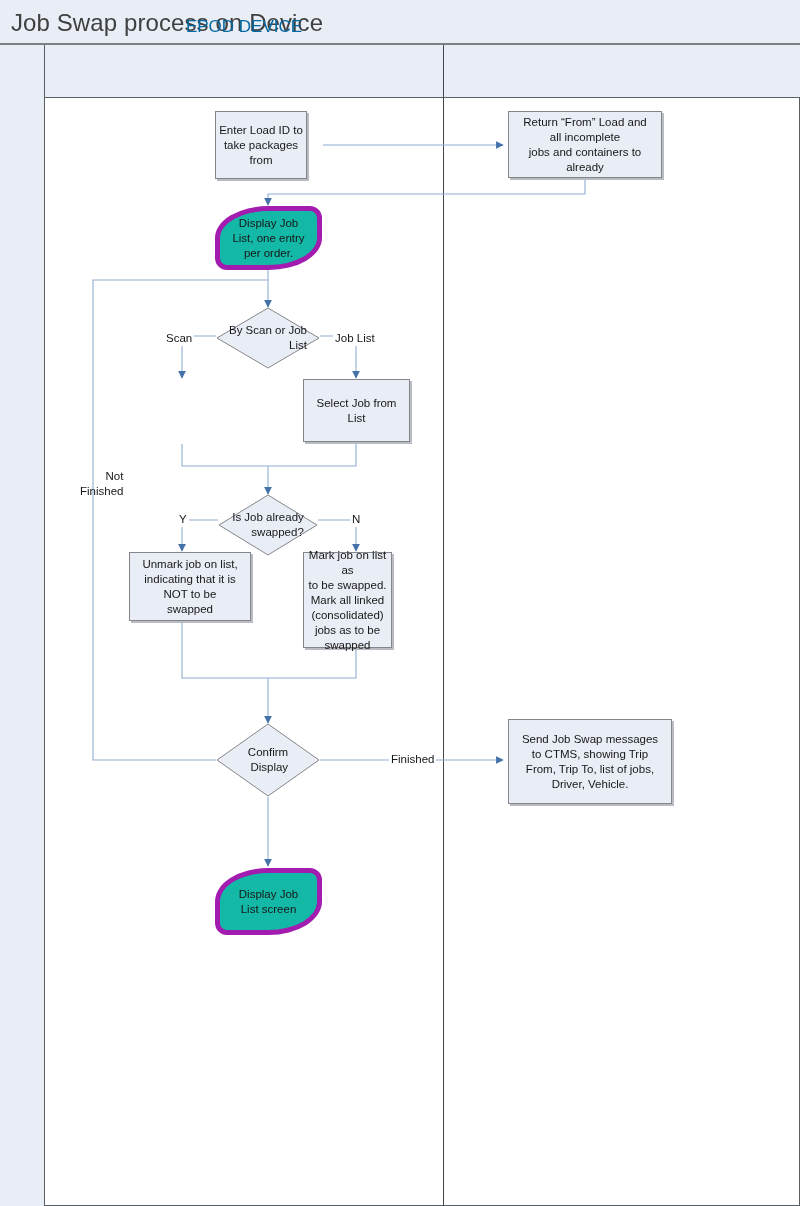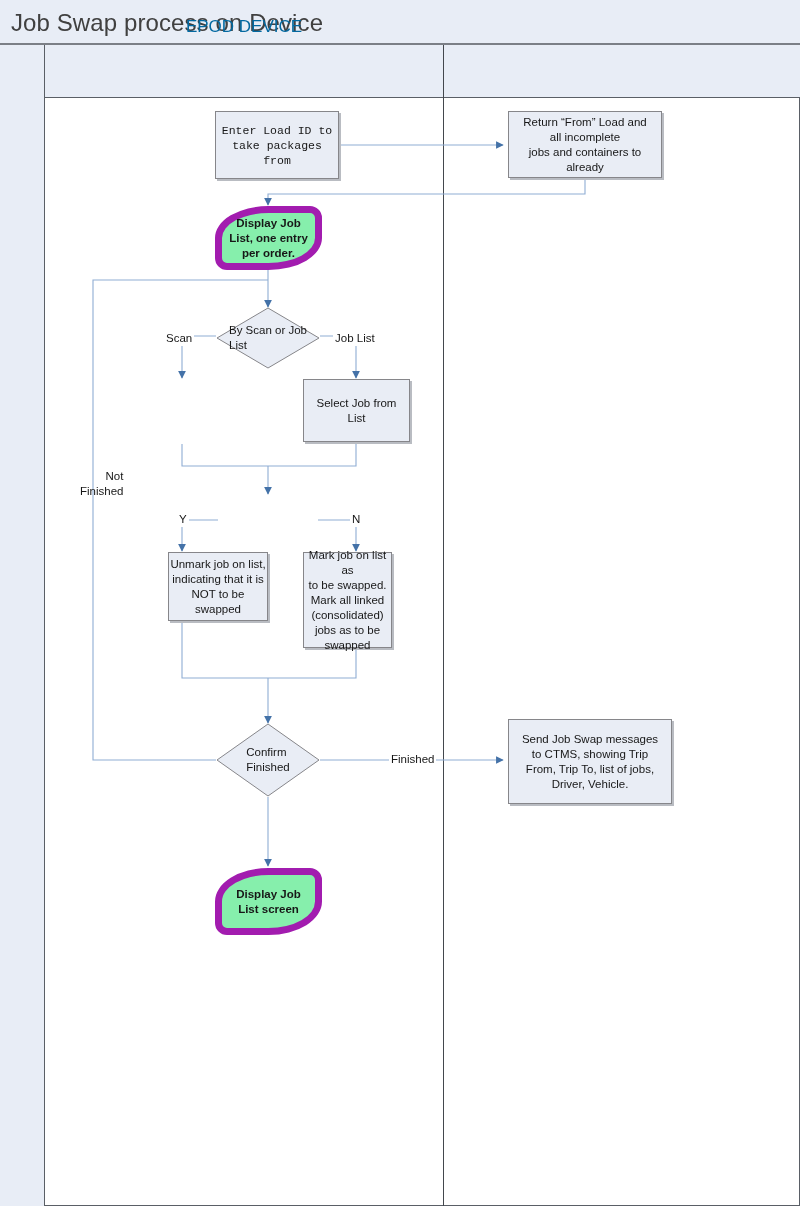--- a/index.html
+++ b/index.html
@@ -97,41 +97,40 @@
     font-size: 11.5px;
     line-height: 15px;
     white-space: pre-line;
   }
   .node.process {
     background: #e9edf5;
     border: 1px solid #86868a;
     box-shadow: 2px 2px 0 0 #b9bcc2;
   }
   .node.terminator {
-    background: #86efac;
-    border: 7px solid #a21caf;
+    background: #14b8a6;
+    border: 5px solid #a21caf;
     border-radius: 50% 12px 50% 12px / 50% 12px 50% 12px;
-    font-weight: bold;
   }
   .diamond-wrap {
     position: absolute;
   }
   .diamond-wrap svg {
     position: absolute;
     left: 0; top: 0;
     overflow: visible;
   }
   .diamond-label {
     position: absolute;
     left: 0; top: 0;
     width: 100%; height: 100%;
     display: flex;
     align-items: center;
     justify-content: center;
-    text-align: left;
+    text-align: right;
     font-size: 11.5px;
     line-height: 15px;
     color: #171717;
     white-space: pre-line;
     pointer-events: none;
   }
   
   #connectors {
     position: absolute;
     left: 0; top: 0;
@@ -210,21 +209,21 @@
   </svg>
 
   <div class="edge-label" style="left:164px; top:331px;">Scan</div>
   <div class="edge-label" style="left:333px; top:331px;">Job List</div>
   <div class="edge-label" style="left:177px; top:512px;">Y</div>
   <div class="edge-label" style="left:350px; top:512px;">N</div>
   <div class="edge-label" style="left:78px; top:469px; background:transparent;">Not
 Finished</div>
   <div class="edge-label" style="left:389px; top:752px;">Finished</div>
 
-  <div class="node process" style="left:215px; top:111px; width:124px; height:68px;font-family:Liberation Mono, monospace;">Enter Load ID to
+  <div class="node process" style="left:215px; top:111px; width:92px; height:68px;">Enter Load ID to
 take packages
 from</div>
 
   <div class="node process" style="left:508px; top:111px; width:154px; height:67px;">Return “From” Load and
 all incomplete
 jobs and containers to
 already</div>
 
   <div class="node terminator" style="left:215px; top:206px; width:107px; height:64px;">Display Job
 List, one entry
@@ -235,39 +234,46 @@
       <polygon points="52,1 103,31 52,61 1,31" fill="#e9edf5" stroke="#86868a" stroke-width="1"></polygon>
     </svg>
     <div class="diamond-label">By Scan or Job
 List</div>
   </div>
 
 
   <div class="node process" style="left:303px; top:379px; width:107px; height:63px;">Select Job from
 List</div>
 
-
-  <div class="node process" style="left:129px; top:552px; width:100px; height:69px;margin-left:39px;">Unmark job on list,
+  <div class="diamond-wrap" style="left:218px; top:494px; width:100px; height:62px;">
+    <svg width="100" height="62" viewBox="0 0 100 62">
+      <polygon points="50,1 99,31 50,61 1,31" fill="#e9edf5" stroke="#86868a" stroke-width="1"></polygon>
+    </svg>
+    <div class="diamond-label">Is Job already
+swapped?</div>
+  </div>
+
+  <div class="node process" style="left:129px; top:552px; width:122px; height:69px;">Unmark job on list,
 indicating that it is
 NOT to be
 swapped</div>
 
   <div class="node process" style="left:303px; top:552px; width:89px; height:96px;">Mark job on list as
 to be swapped.
 Mark all linked
 (consolidated)
 jobs as to be
 swapped</div>
 
   <div class="diamond-wrap" style="left:216px; top:723px; width:104px; height:74px;">
     <svg width="104" height="74" viewBox="0 0 104 74">
       <polygon points="52,1 103,37 52,73 1,37" fill="#e9edf5" stroke="#86868a" stroke-width="1"></polygon>
     </svg>
     <div class="diamond-label">Confirm
-Finished</div>
+Display</div>
   </div>
 
   <div class="node process" style="left:508px; top:719px; width:164px; height:85px;">Send Job Swap messages
 to CTMS, showing Trip
 From, Trip To, list of jobs,
 Driver, Vehicle.</div>
 
   <div class="node terminator" style="left:215px; top:868px; width:107px; height:67px;">Display Job
 List screen</div>
 

